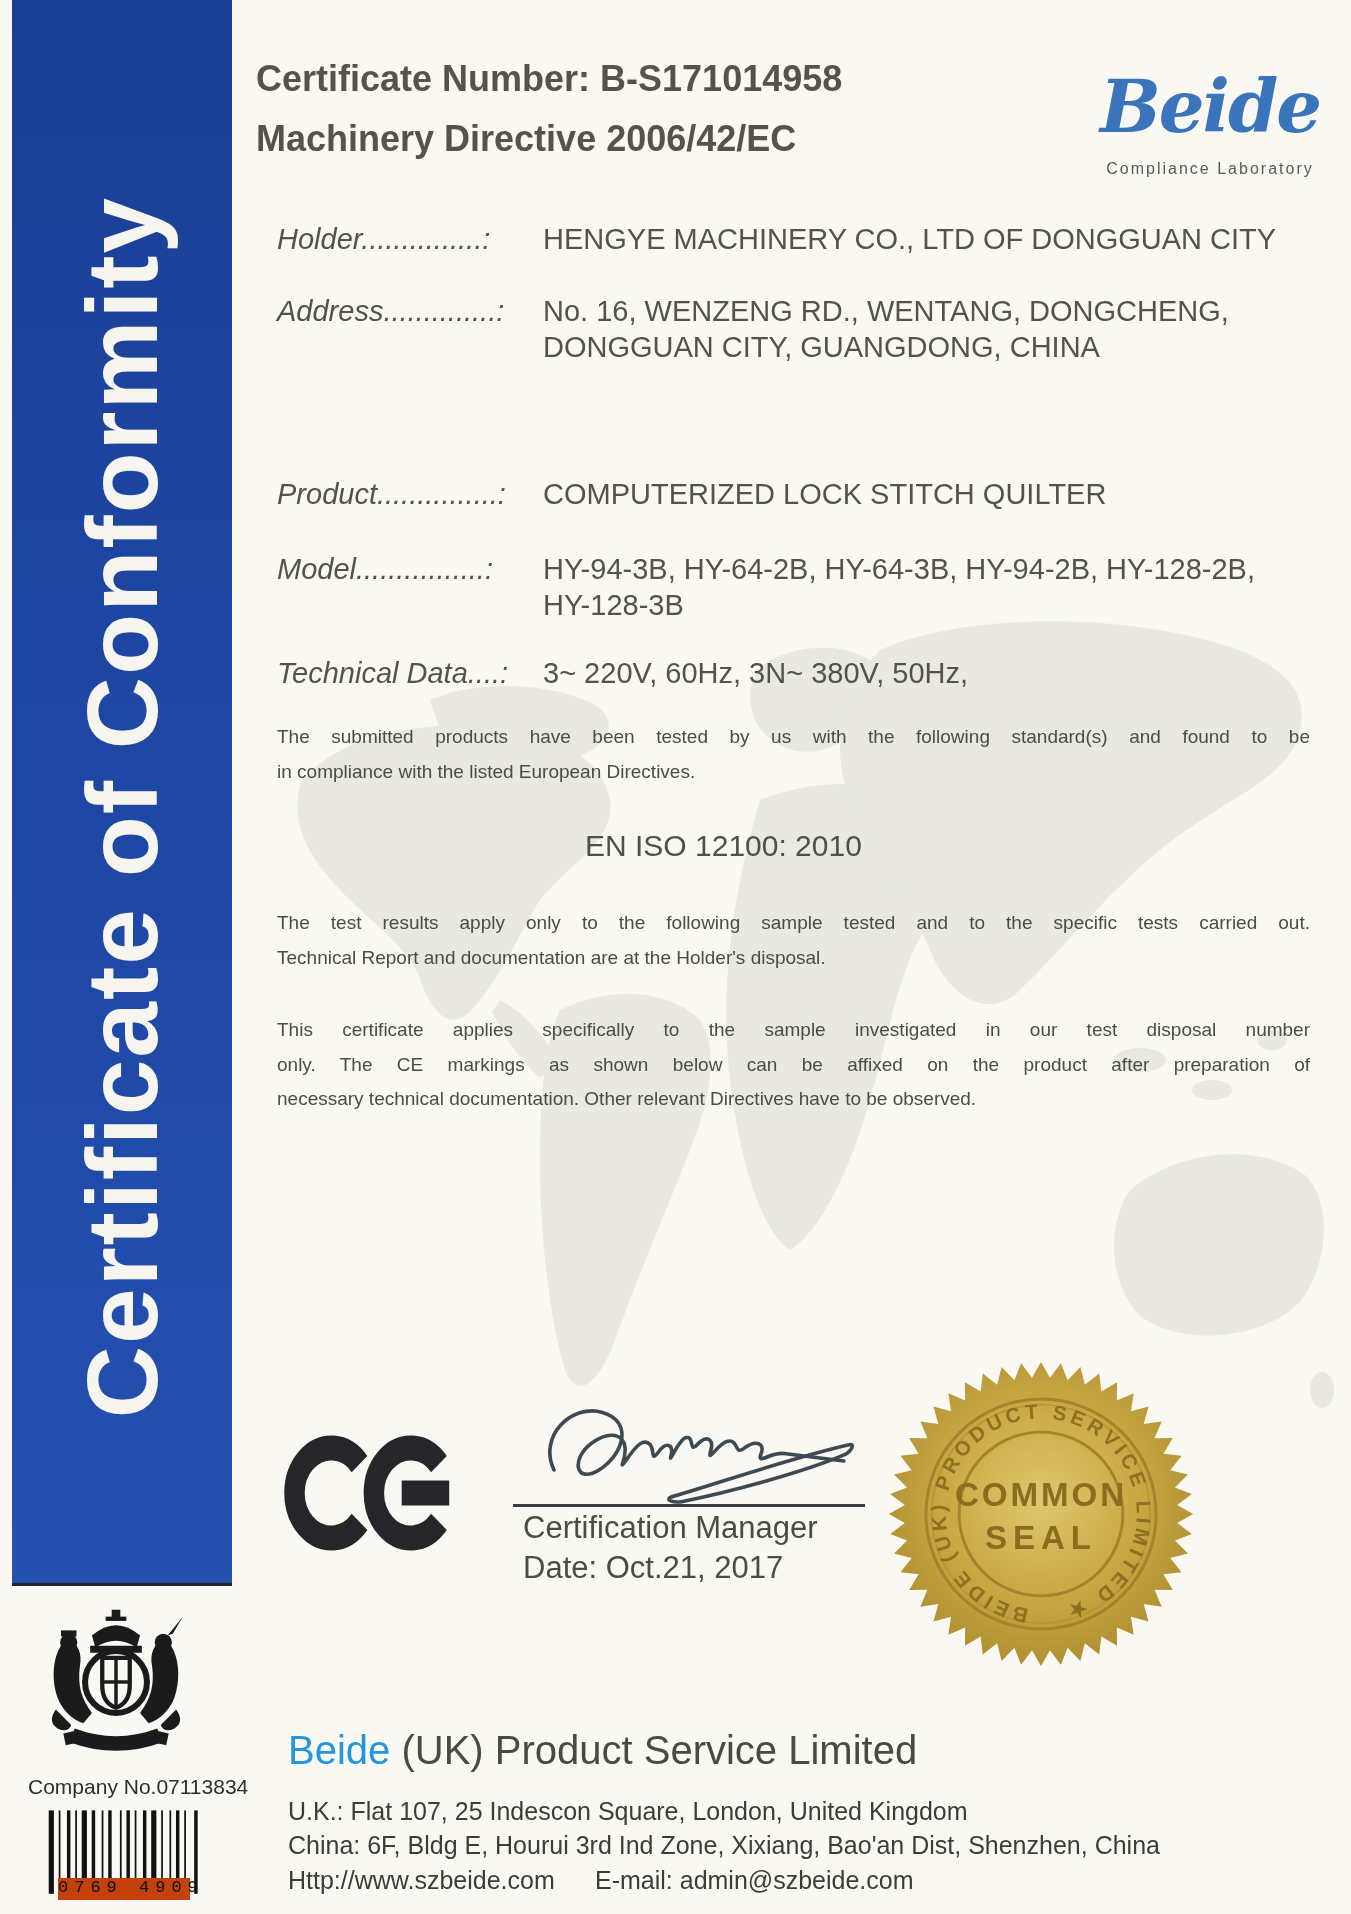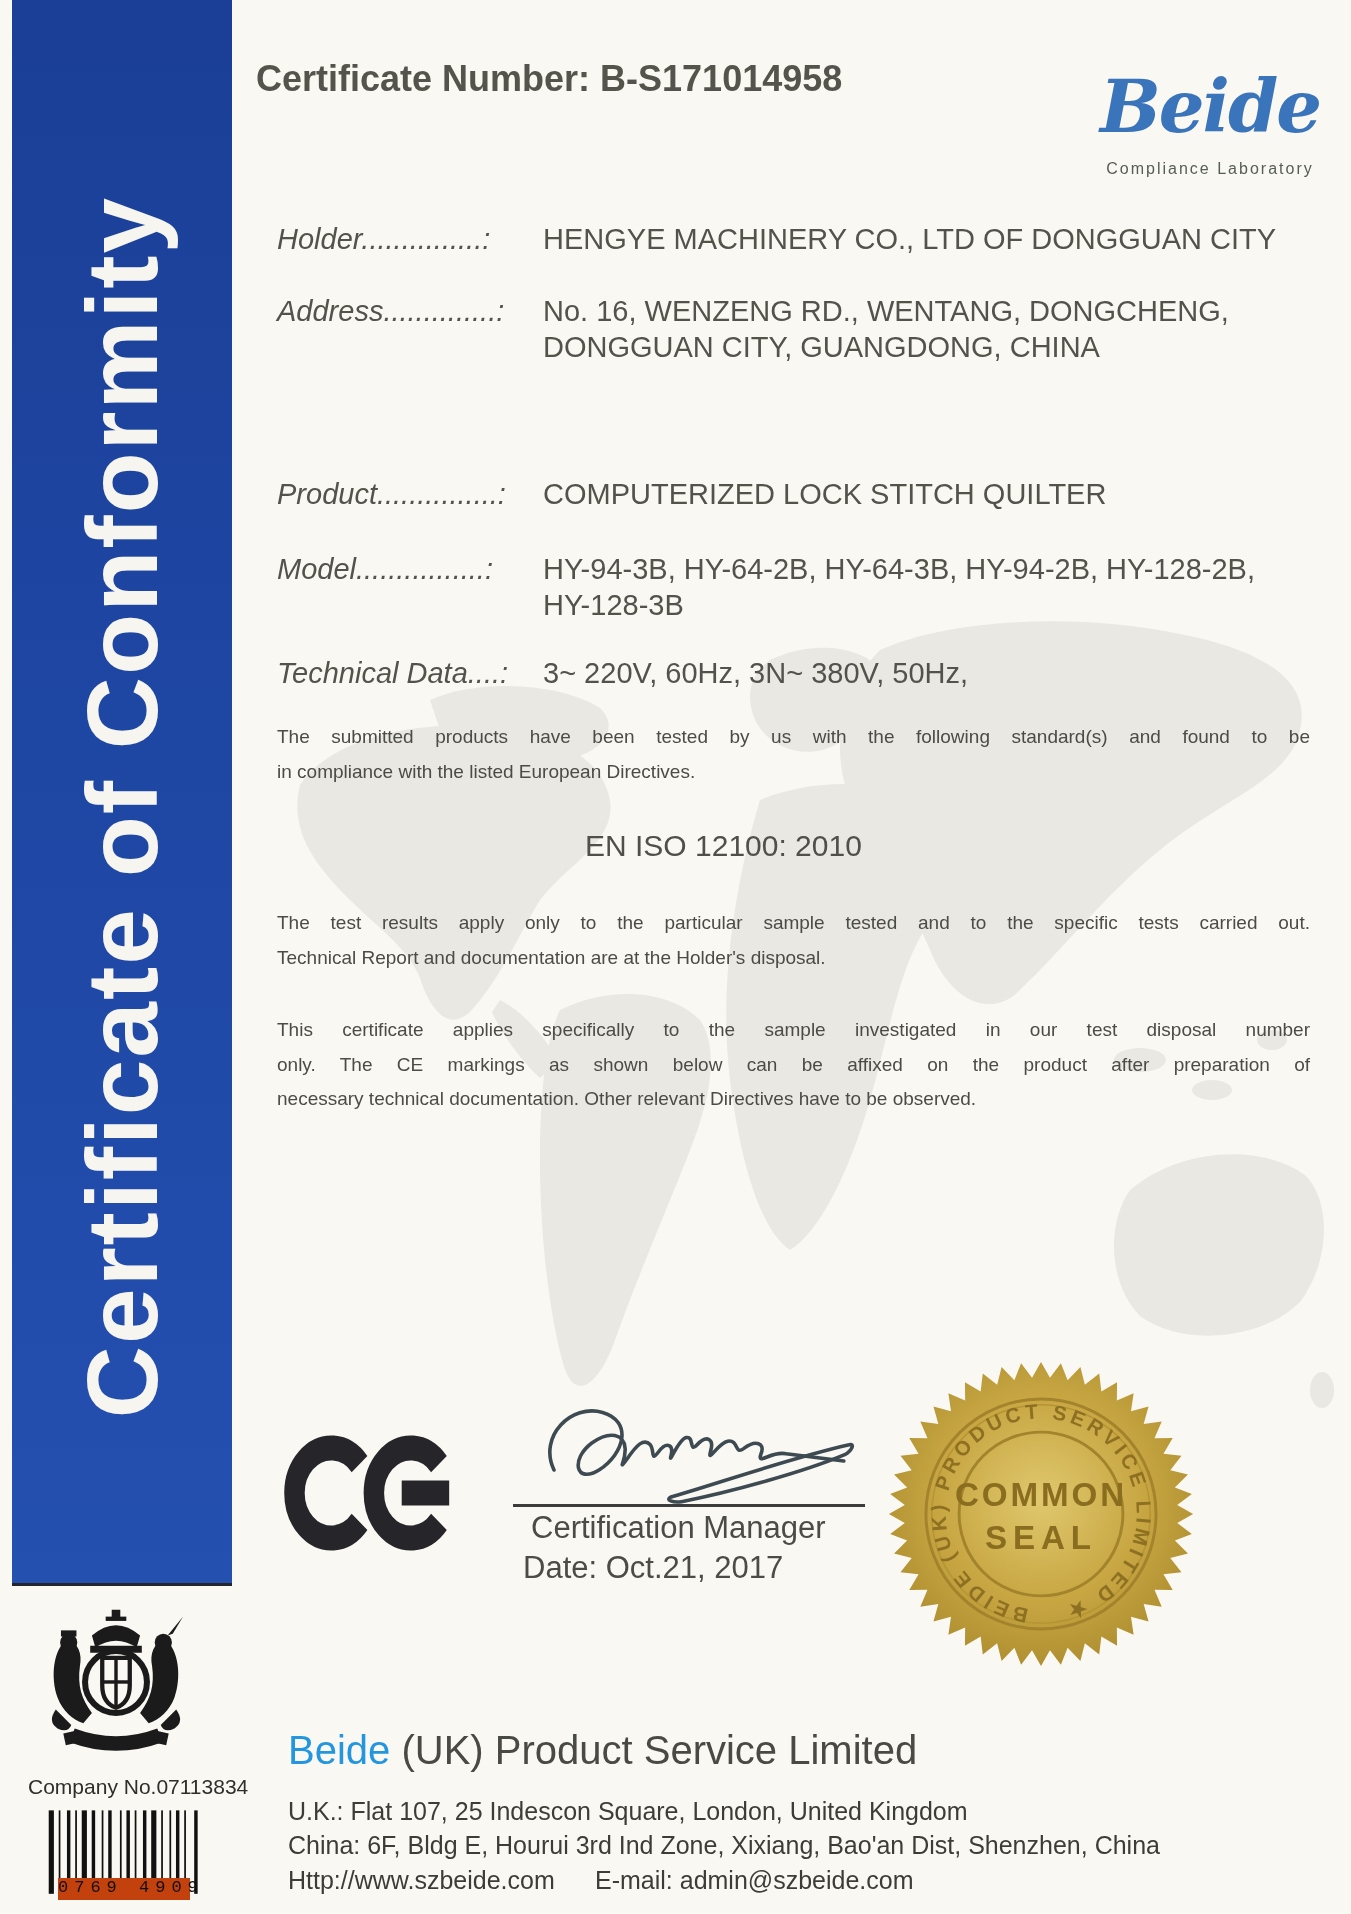--- a/index.html
+++ b/index.html
@@ -43,21 +43,21 @@
   .row .val{width:790px;}
   
   .para{position:absolute; left:277px; width:1033px; font-size:19px; line-height:34.5px; color:#4c4c46;}
   .para .j{text-align:justify; text-align-last:justify;}
   .standard{position:absolute; left:585px; top:829px; font-size:30px; color:#50504a;}
   
   .ce{position:absolute; left:283px; top:1432px;}
   .sig-wrap{position:absolute; left:513px; top:1398px; width:360px;}
   .sig-svg{position:absolute; left:20px; top:0;}
   .sig-line{position:absolute; left:0; top:106px; width:352px; border-top:3px solid #3c3c3c;}
-  .sig-role{position:absolute; left:10px; top:112px; font-size:31px; color:#4c4c46; white-space:nowrap;margin-left:8px;}
+  .sig-role{position:absolute; left:10px; top:112px; font-size:31px; color:#4c4c46; white-space:nowrap;}
   .sig-date{position:absolute; left:10px; top:152px; font-size:31px; color:#4c4c46; white-space:nowrap;}
   
   .seal{position:absolute; left:885px; top:1358px;}
   
   .arms{position:absolute; left:30px; top:1604px;}
   .company-no{position:absolute; left:28px; top:1775px; font-size:21px; color:#2e2e2a; white-space:nowrap;}
   .barcode{position:absolute; left:46px; top:1806px; width:156px; height:94px;}
   .barcode svg{position:absolute; left:0; top:0; fill:#111;}
   .barcode-digits{
     position:absolute; left:12px; right:12px; bottom:0; height:22px;
@@ -92,20 +92,21 @@
       <path d="M1130,1190 C1180,1148 1260,1143 1305,1175 C1332,1202 1330,1262 1300,1302 C1260,1342 1180,1346 1140,1316 C1110,1286 1105,1226 1130,1190 Z"></path>
       <ellipse cx="1322" cy="1390" rx="12" ry="18"></ellipse>
     </g>
   </svg>
 
   <div class="banner">
     <div class="banner-text">Certificate of Conformity</div>
   </div>
 
   <div class="cert-no">Certificate Number: B-S171014958</div>
+  <div class="directive">Machinery Directive 2006/42/EC</div>
 
   <div class="logo">
     <div class="logo-word">Beide</div>
     <div class="logo-tag">Compliance Laboratory</div>
   </div>
 
   <div class="row" style="top:221px">
     <div class="lbl">Holder...............:</div>
     <div class="val">
         <div>HENGYE MACHINERY CO., LTD OF DONGGUAN CITY</div>
@@ -139,21 +140,21 @@
   </div>
 
   <div class="para" style="top:720px">
     <div class="j">The submitted products have been tested by us with the following standard(s) and found to be</div>
     <div>in compliance with the listed European Directives.</div>
   </div>
 
   <div class="standard">EN ISO 12100: 2010</div>
 
   <div class="para" style="top:906px">
-    <div class="j">The test results apply only to the particular sample tested and to the specific tests carried out.</div>
+    <div class="j">The test results apply only to the following sample tested and to the specific tests carried out.</div>
     <div>Technical Report and documentation are at the Holder's disposal.</div>
   </div>
 
   <div class="para" style="top:1013px">
     <div class="j">This certificate applies specifically to the sample investigated in our test disposal number</div>
     <div class="j">only. The CE markings as shown below can be affixed on the product after preparation of</div>
     <div>necessary technical documentation. Other relevant Directives have to be observed.</div>
   </div>
 
   <div class="ce">

